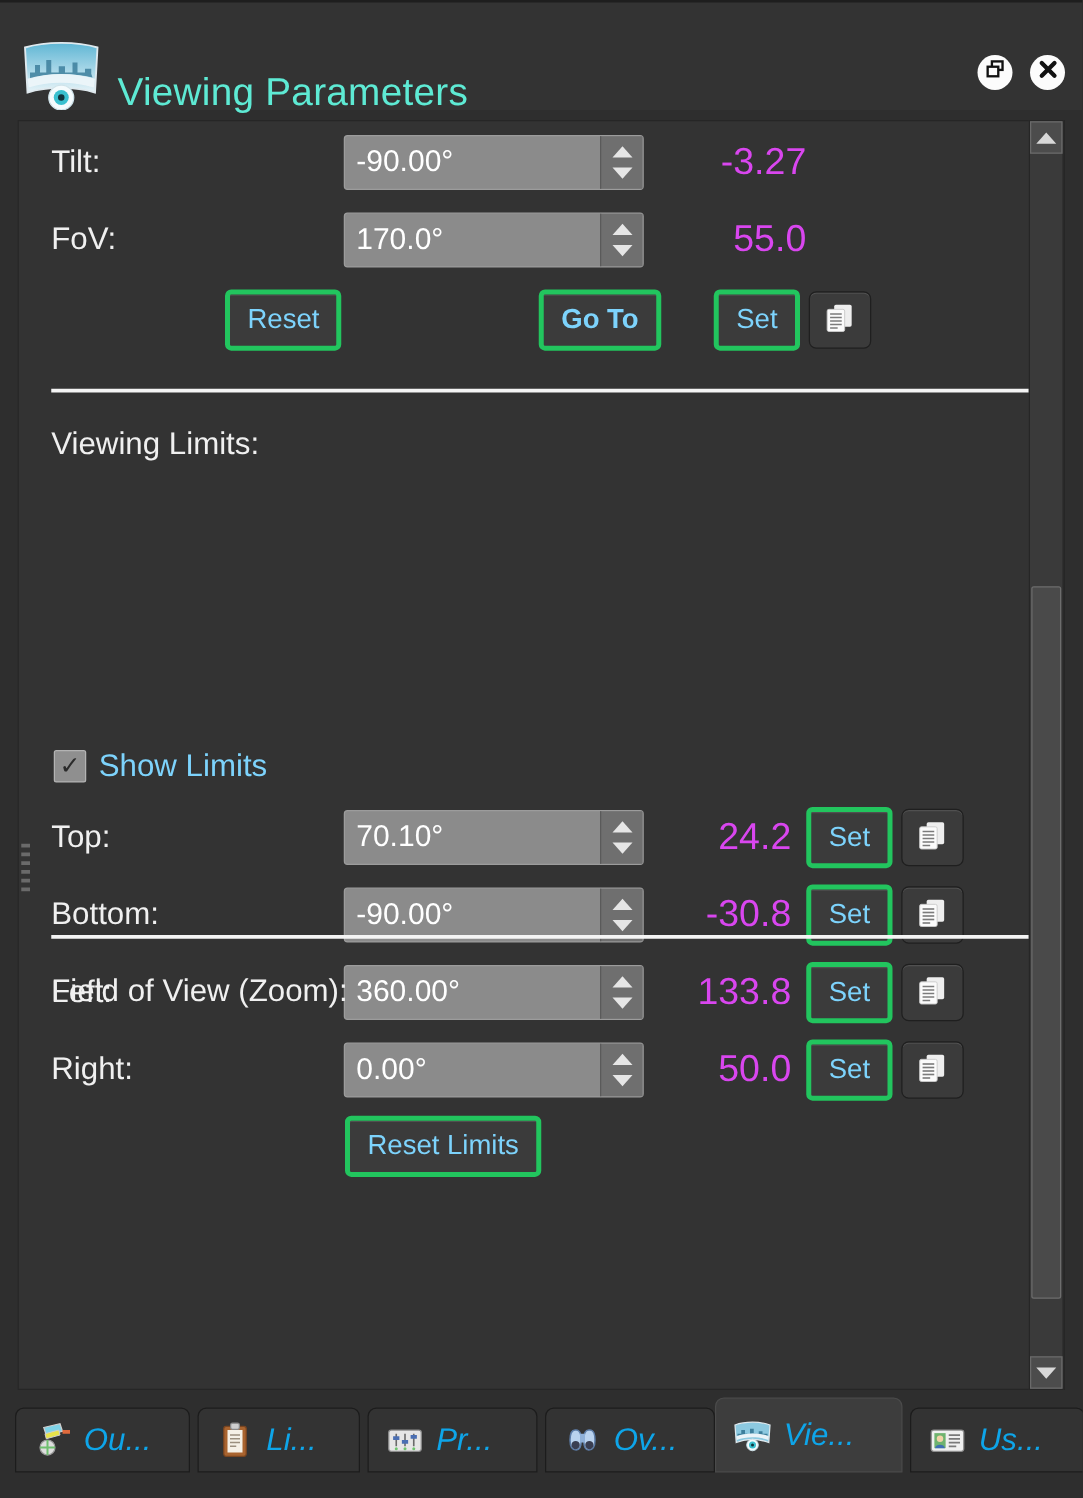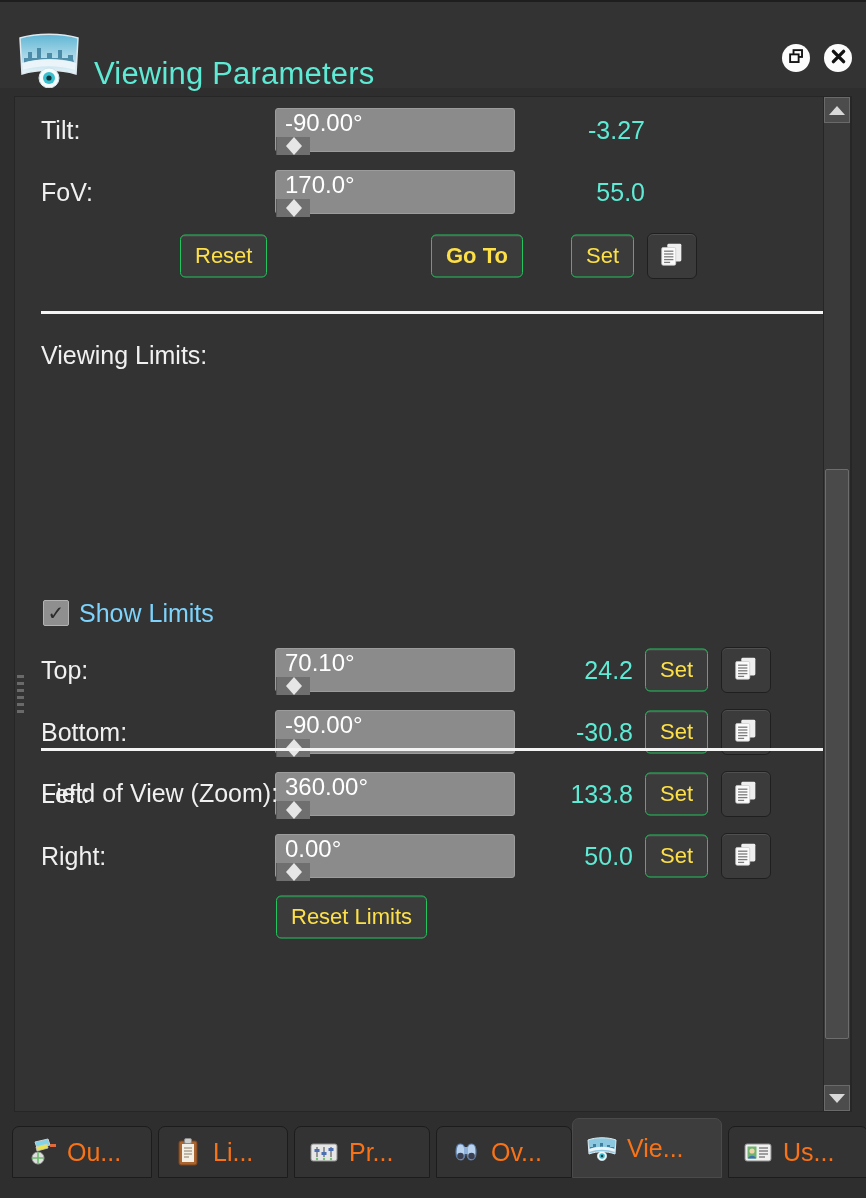--- a/index.html
+++ b/index.html
@@ -61,21 +61,21 @@
     position: absolute; left: 26px; top: 50%; transform: translateY(-50%);
     font-size: 25px; color: #f0f0f0; white-space: nowrap;
   }
 
   .spin {
     position: absolute; left: 260px; top: 50%; transform: translateY(-50%);
     width: 240px; height: 44px;
     background: #8b8b8b;
     border: 1px solid #9c9c9c;
     border-radius: 3px;
-    display: flex; align-items: stretch; flex-direction: column;
+    display: flex; align-items: stretch;
   }
   .spin .val {
     flex: 1; display: flex; align-items: center;
     padding-left: 9px;
     font-size: 24px; color: #ffffff;
   }
   .spin .arrows {
     width: 34px; background: #6f6f6f;
     border-left: 1px solid #5a5a5a;
     display: flex; flex-direction: column;
@@ -84,29 +84,29 @@
   }
   .spin .arrows b {
     display: block; width: 0; height: 0;
     border-left: 8px solid transparent; border-right: 8px solid transparent;
   }
   .spin .arrows b.up   { border-bottom: 9px solid #e6e6e6; }
   .spin .arrows b.down { border-top: 9px solid #e6e6e6; }
 
   .roval {
     position: absolute; top: 50%; transform: translateY(-50%);
-    font-size: 25px; color: #5eead4; text-align: right;
+    font-size: 30px; color: #d946ef; text-align: right;
   }
 
   .btn {
     position: absolute; top: 50%; transform: translateY(-50%);
     background: #3b3b3b;
-    border: 1px solid #22c55e;
+    border: 4px solid #22c55e;
     border-radius: 5px;
-    color: #fde047; font-size: 22px;
+    color: #7dd3fc; font-size: 22px;
     padding: 7px 14px 8px;
     cursor: pointer; white-space: nowrap;
     box-shadow: inset 0 1px 0 #505050;
   }
 
   .iconbtn {
     position: absolute; top: 50%; transform: translateY(-50%);
     width: 50px; height: 46px;
     background: #3b3b3b;
     border: 1px solid #1f1f1f;
@@ -177,21 +177,21 @@
     border: 1px solid #1c1c1c;
     border-radius: 7px 7px 0 0;
     display: flex; align-items: center; gap: 9px;
     padding: 0 13px;
     cursor: pointer;
   }
   .tab.active {
     background: #3d3d3d; height: 60px;
     border-color: #4a4a4a;
   }
-  .tab .tlabel { font-size: 25px; color: #f97316; white-space: nowrap; }
+  .tab .tlabel { font-size: 25px; color: #0ea5e9; white-space: nowrap; font-style: italic; }
   .tab .ticon { width: 32px; height: 32px; flex: none; }
 </style>
 </head>
 <body>
 
 <div id="titlebar">
 
   <div id="app-icon">
     <svg viewBox="0 0 66 56" width="66" height="56">
       <defs>

